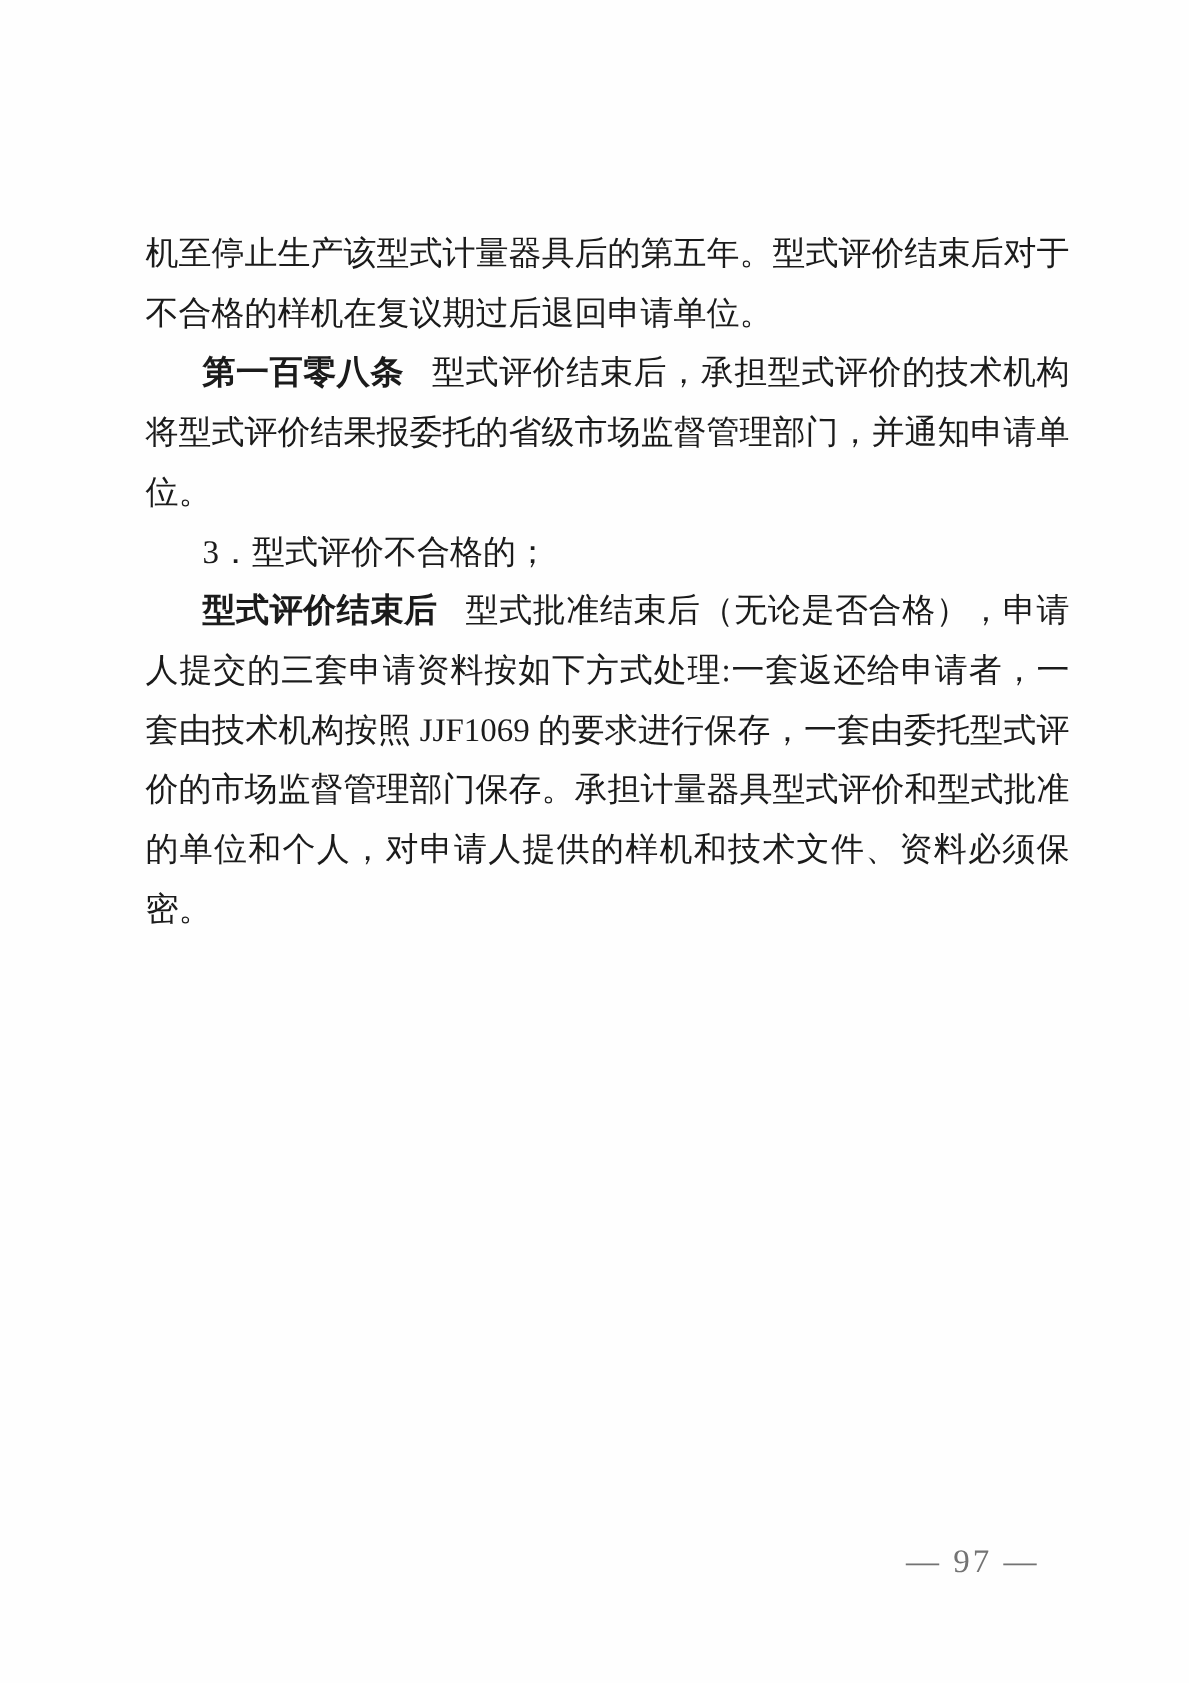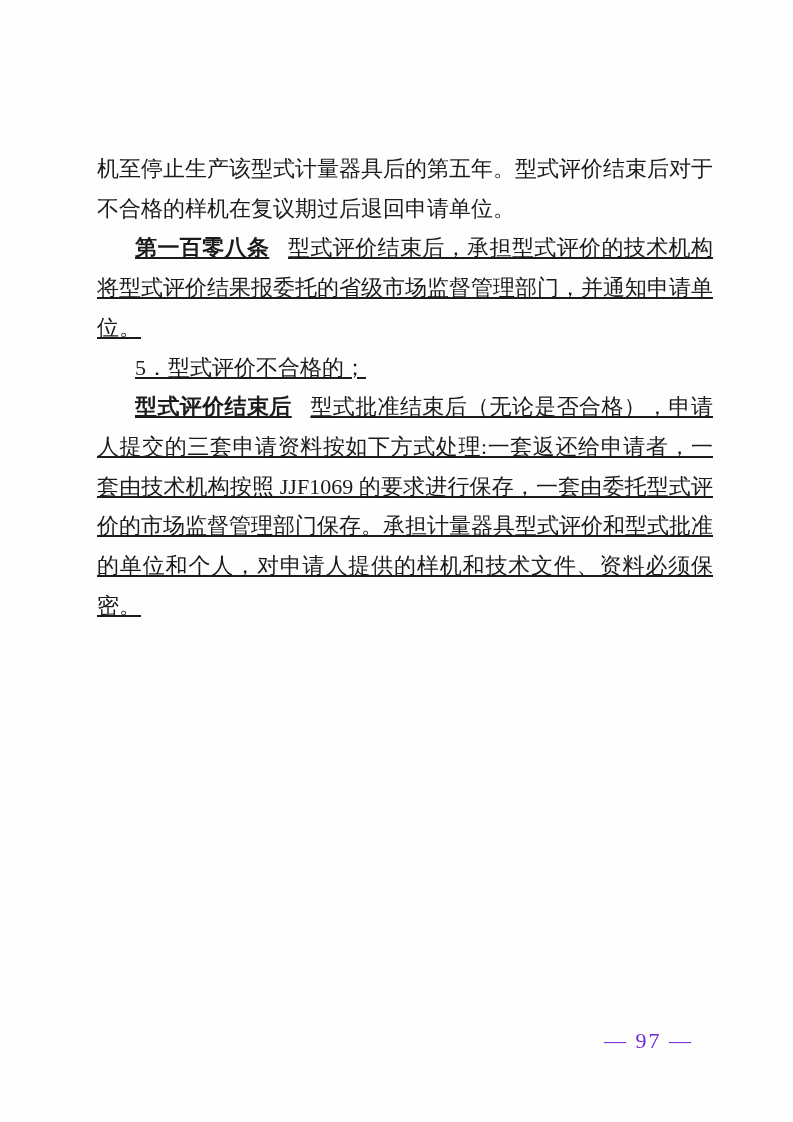--- a/index.html
+++ b/index.html
@@ -25,51 +25,50 @@
     line-height: 39.7px;
     text-align: justify;
     text-justify: inter-ideograph;
   }
   p.para {
     margin: 0;
     padding: 0;
   }
   p.para.indent {
     text-indent: 38px;
-    text-decoration: underline;
   }
   .art-heading {
     font-weight: bold;
     margin-right: 0.85em;
   }
   .page-number {
     position: absolute;
     top: 1026px;
     right: 100px;
     font-size: 22px;
     line-height: 30px;
     letter-spacing: 2px;
-    color: #6d28d9;
+    color: #737373;
   }
 </style>
 </head>
 <body>
 
 <div class="page">
 
   <div class="text-block">
 
     <p class="para"><span>机至停止生产该型式计量器具后的第五年。型式评价结束后对于不合格的样机在复议期过后退回申请单位。</span></p>
 
     <p class="para indent"><span class="art-heading">第一百零八条</span><span>型式评价结束后，承担型式评价的技术机构将型式评价结果报委托的省级市场监督管理部门，并通知申请单位。</span></p>
 
 
 
 
-    <p class="para indent"><span>5．型式评价不合格的；</span></p>
+    <p class="para indent"><span>3．型式评价不合格的；</span></p>
 
 
     <p class="para indent"><span class="art-heading">型式评价结束后</span><span>型式批准结束后（无论是否合格），申请人提交的三套申请资料按如下方式处理:一套返还给申请者，一套由技术机构按照 JJF1069 的要求进行保存，一套由委托型式评价的市场监督管理部门保存。承担计量器具型式评价和型式批准的单位和个人，对申请人提供的样机和技术文件、资料必须保密。</span></p>
 
   </div>
 
   <div class="page-number">— 97 —</div>
 
 </div>
 

